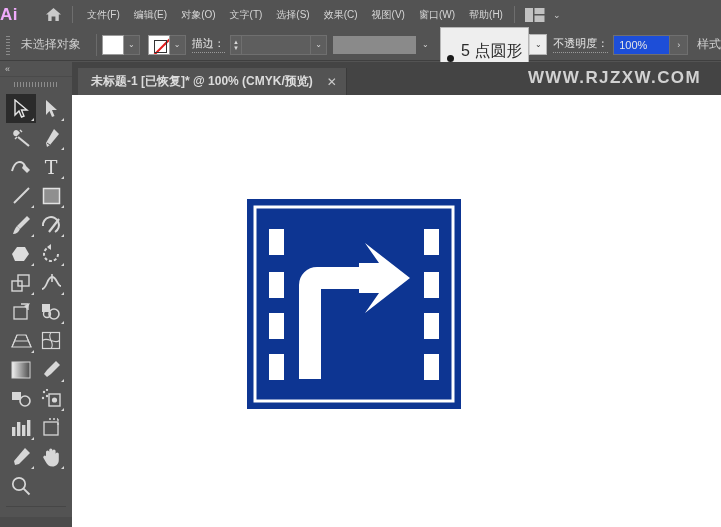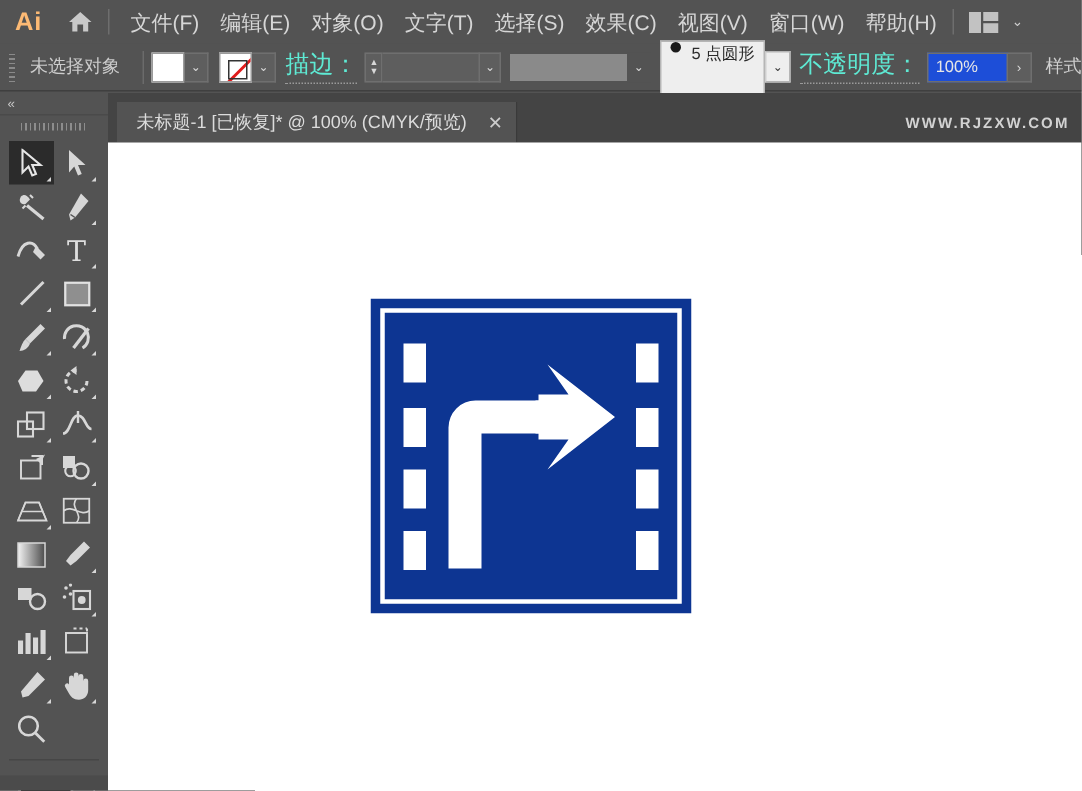--- a/index.html
+++ b/index.html
@@ -12,29 +12,29 @@
   }
   #app { position: relative; width: 721px; height: 527px; }
 
   
   .menubar {
     position: absolute; left: 0; top: 0; width: 721px; height: 29px;
     background: #535353;
     display: flex; align-items: center;
   }
   .ai-logo {
-    width: 38px; text-align: center;
-    color: #fdba74; font-size: 17px; font-weight: bold;
+    width: 38px; 
+    color: #f0abfc; font-size: 17px; font-weight: bold;
     letter-spacing: 0.5px; line-height: 29px;
   }
   .home-icon { width: 30px; display: flex; align-items: center; justify-content: center; }
   .mb-sep { width: 1px; height: 17px; background: #6e6e6e; margin: 0 7px 0 4px; }
   .menu-items { display: flex; align-items: center; }
   .menu-item {
-    color: #d6d6d6; font-size: 14px; padding: 4px 7px; line-height: 14px;
+    color: #d6d6d6; font-size: 10px; padding: 4px 7px; line-height: 14px;
     white-space: nowrap;
   }
   .mb-sep2 { width: 1px; height: 17px; background: #6e6e6e; margin: 0 10px 0 4px; }
   .ws-icon { display: flex; align-items: center; }
   .chev { margin-left: 8px; color: #cfcfcf; font-size: 9px; }
 
   
   .ctrlbar {
     position: absolute; left: 0; top: 29px; width: 721px; height: 32px;
     background: #535353;
@@ -66,40 +66,40 @@
   .swatch.none::after {
     content: ""; position: absolute; left: 5px; top: 4px;
     width: 11px; height: 11px; border: 1px solid #333;
   }
   .drop-btn {
     width: 16px; height: 20px; background: #5e5e5e; border: 1px solid #6f6f6f;
     border-left: none; display: flex; align-items: center; justify-content: center;
     color: #d8d8d8; font-size: 8px;
   }
   .label-link {
-    color: #5eead4; font-size: 16px; white-space: nowrap;
+    color: #e5e5e5; font-size: 11px; white-space: nowrap;
     border-bottom: 1px dotted #9a9a9a; padding-bottom: 1px; margin: 0 5px 0 6px;
   }
   .stepper {
     width: 13px; height: 20px; background: #5e5e5e; border: 1px solid #6f6f6f;
     display: flex; flex-direction: column; align-items: center; justify-content: center;
     color: #d8d8d8; font-size: 6px; line-height: 6px;
   }
   .field {
     height: 20px; background: #5e5e5e; border: 1px solid #6f6f6f; border-left: none;
     color: #e6e6e6; font-size: 11px; display: flex; align-items: center; padding: 0 5px;
   }
   .field.w70 { width: 70px; }
   .flat-box { width: 85px; height: 18px; background: #8a8a8a; margin-left: 6px; }
   .drop-btn.flat { background: #535353; border: none; width: 18px; }
 
   .profile-box {
     height: 36px; background: #eeeeee; border: 1px solid #b5b5b5;
-    display: flex; align-items: flex-start; padding: 0 6px; margin-left: 6px;
-    color: #2b2b2b; font-size: 11px; white-space: nowrap;
+    display: flex; align-items: flex-end; padding: 0 6px; margin-left: 6px;
+    color: #2b2b2b; font-size: 16px; white-space: nowrap;
   }
   .profile-dot {
     width: 7px; height: 7px; border-radius: 50%; background: #1a1a1a; margin-right: 7px;
   }
   .profile-drop {
     width: 18px; height: 21px; background: #eeeeee; border: 1px solid #b5b5b5;
     border-left: 1px solid #cfcfcf;
     display: flex; align-items: center; justify-content: center;
     color: #3a3a3a; font-size: 8px;
   }
@@ -118,25 +118,25 @@
     position: absolute; left: 72px; top: 62px; width: 649px; height: 33px;
     background: #444444;
     display: flex; align-items: flex-end;
   }
   .doc-tab {
     height: 27px; background: #535353;
     display: flex; align-items: center; padding: 0 9px 0 13px;
     border-right: 1px solid #3a3a3a;
     margin-left: 6px;
   }
-  .doc-tab-title { color: #dcdcdc; font-size: 12px; white-space: nowrap; }
+  .doc-tab-title { color: #dcdcdc; font-size: 12px; white-space: nowrap; font-weight: bold; }
   .tab-close { color: #cccccc; font-size: 12px; margin-left: 14px; line-height: 12px; }
   .watermark {
-    margin-left: auto; color: #d2d2d2; font-size: 10px;
-    letter-spacing: 1.4px; font-weight: bold; padding: 0 8px 7px 0;
+    margin-left: auto; color: #d2d2d2; font-size: 17px;
+    letter-spacing: 1.4px; font-weight: bold; padding: 0 20px 7px 0;
   }
 
   
   .toolbar {
     position: absolute; left: 0; top: 62px; width: 72px; height: 465px;
     background: #535353;
   }
   .tb-collapse {
     height: 14px; display: flex; align-items: center; padding-left: 5px;
     color: #c6c6c6; font-size: 9px; letter-spacing: -1px;

